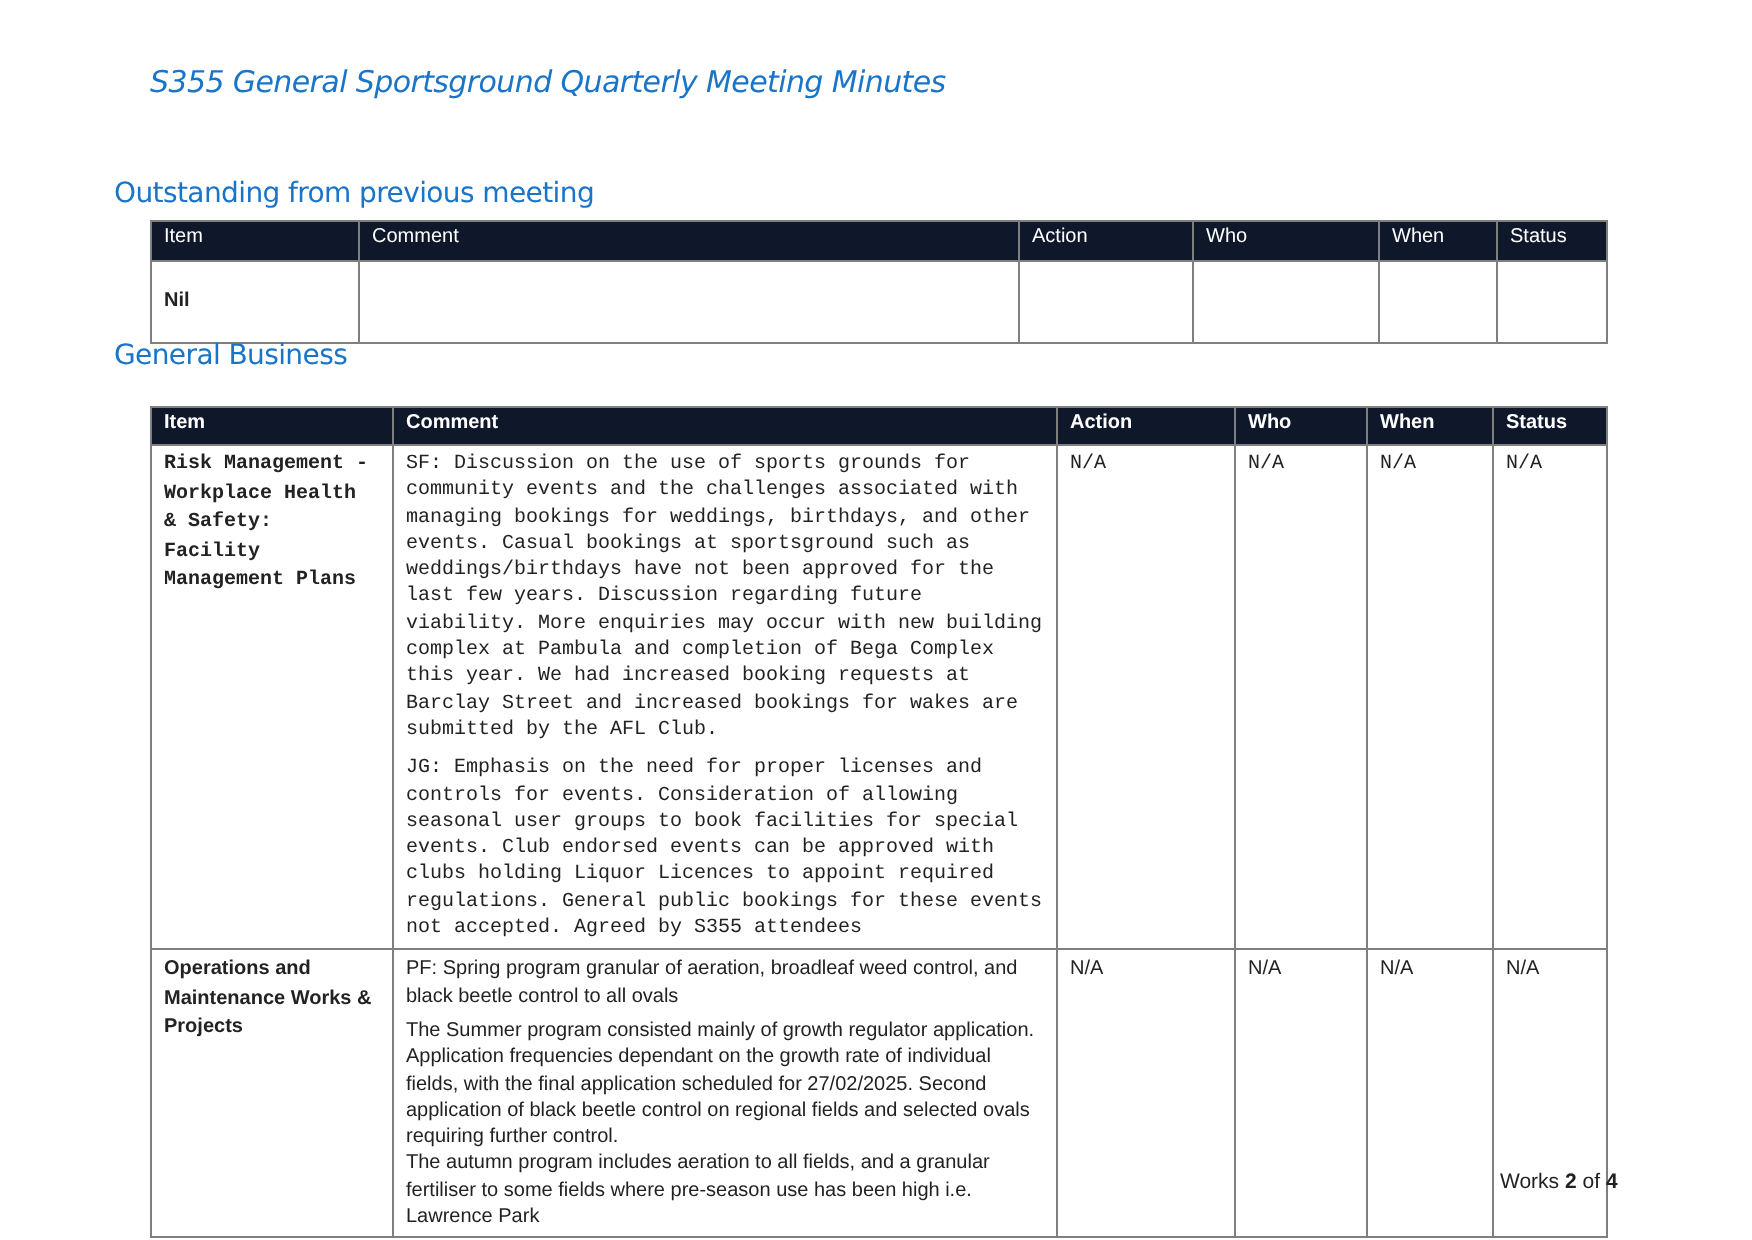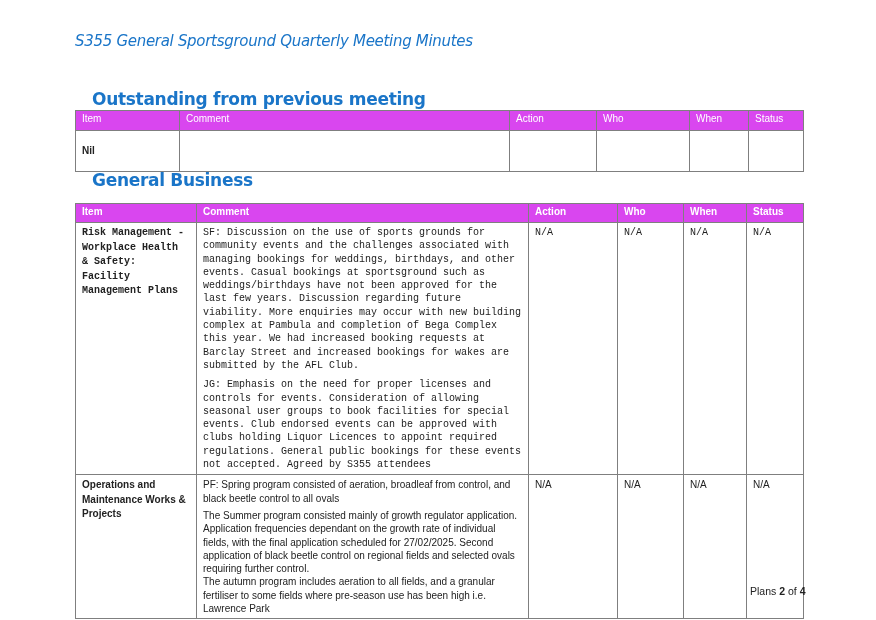--- a/index.html
+++ b/index.html
@@ -1,20 +1,20 @@
 <!DOCTYPE html>
 <html><head>
 <meta charset="utf-8">
 <style>
   html, body { margin: 0; padding: 0; background: #ffffff; }
   body { width: 876px; height: 620px; position: relative; overflow: hidden; font-family: "Liberation Sans", sans-serif; }
   .title { position: absolute; left: 75px; top: 32px; font-family: "DejaVu Sans", sans-serif; font-size: 15px; color: #1a75c8; letter-spacing: -0.3px; font-weight: normal; margin: 0; font-style: italic; }
-  .section { position: absolute; left: 92px; font-family: "DejaVu Sans", sans-serif; font-size: 17px; color: #1a75c8; letter-spacing: -0.3px; margin: 0; font-weight: bold; }
+  .section { position: absolute; left: 57px; font-family: "DejaVu Sans", sans-serif; font-size: 14px; color: #1a75c8; letter-spacing: -0.3px; margin: 0; font-weight: normal; }
   table { position: absolute; left: 75px; border-collapse: collapse; table-layout: fixed; font-family: "Liberation Sans", sans-serif; font-size: 10px; color: #222; }
-  th { background: #d946ef; color: #fff; text-align: left; font-weight: normal; padding: 2px 6px 0 6px; border: 1px solid #7f7f7f; vertical-align: top; }
+  th { background: #0f172a; color: #fff; text-align: left; font-weight: normal; padding: 2px 6px 0 6px; border: 1px solid #7f7f7f; vertical-align: top; }
   td { border: 1px solid #7f7f7f; padding: 3px 6px; vertical-align: top; line-height: 13.3px; }
   #t2 th { font-weight: bold; }
   .item { font-weight: bold; line-height: 14.5px; }
   p.c { margin: 0 0 6px 0; }
   .footer { position: absolute; left: 750px; top: 585px; font-size: 10.5px; color: #222; }
   .footer b { font-weight: bold; }
 </style>
 </head>
 <body>
 
@@ -82,30 +82,30 @@
         <p class="c" style="margin-bottom:0">JG: Emphasis on the need for proper licenses and controls for events. Consideration of allowing seasonal user groups to book facilities for special events. Club endorsed events can be approved with clubs holding Liquor Licences to appoint required regulations. General public bookings for these events not accepted. Agreed by S355 attendees</p>
       </td>
       <td>N/A</td>
       <td>N/A</td>
       <td>N/A</td>
       <td>N/A</td>
     </tr>
     <tr style="height:122px;">
       <td class="item">Operations and Maintenance Works &amp; Projects</td>
       <td>
-        <p class="c" style="margin-bottom:4px">PF: Spring program consisted of aeration, broadleaf from control, and black beetle control to all ovals</p>
+        <p class="c" style="margin-bottom:4px">PF: Spring program granular of aeration, broadleaf weed control, and black beetle control to all ovals</p>
         <p class="c" style="margin-bottom:0">The Summer program consisted mainly of growth regulator application. Application frequencies dependant on the growth rate of individual fields, with the final application scheduled for 27/02/2025. Second application of black beetle control on regional fields and selected ovals requiring further control.</p>
         <p class="c" style="margin-bottom:0">The autumn program includes aeration to all fields, and a granular fertiliser to some fields where pre-season use has been high i.e. Lawrence Park</p>
       </td>
       <td>N/A</td>
       <td>N/A</td>
       <td>N/A</td>
       <td>N/A</td>
     </tr>
   </tbody>
 </table>
 
 <div class="footer">
-  <span>Plans</span>
+  <span>Works</span>
   <b>2</b>
   <span>of</span>
   <b>4</b>
 </div>
 
 </body></html>

